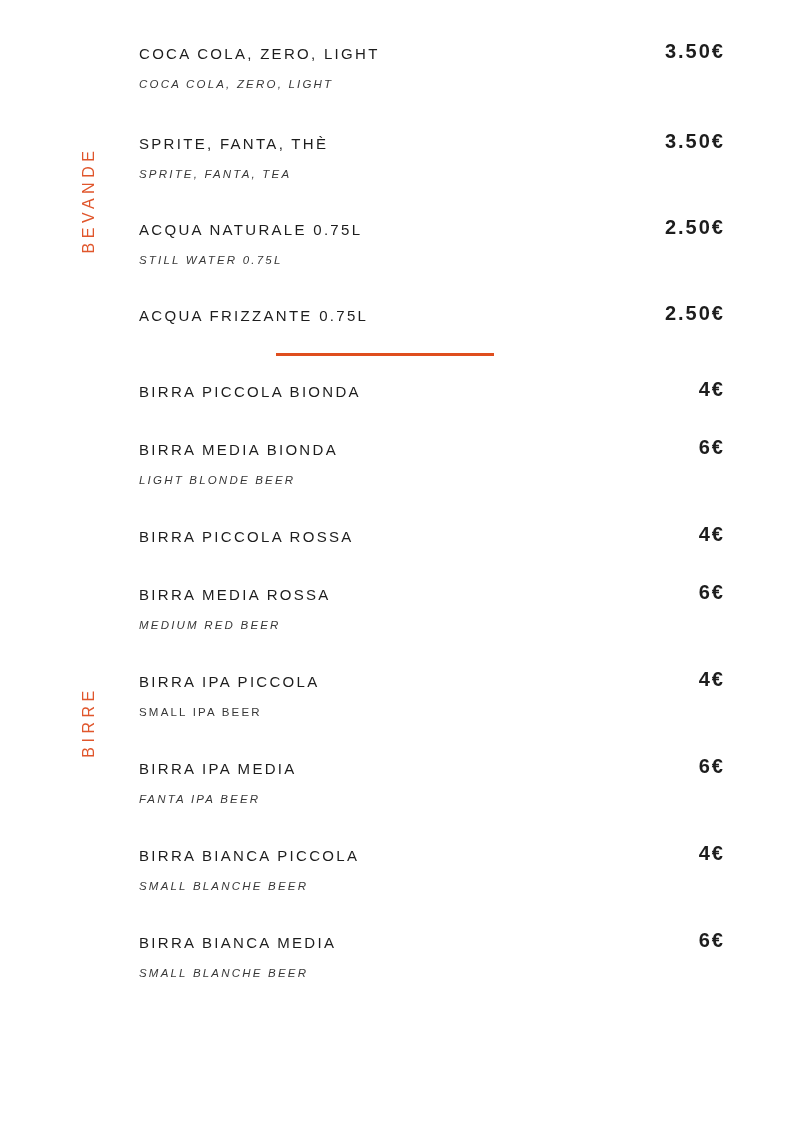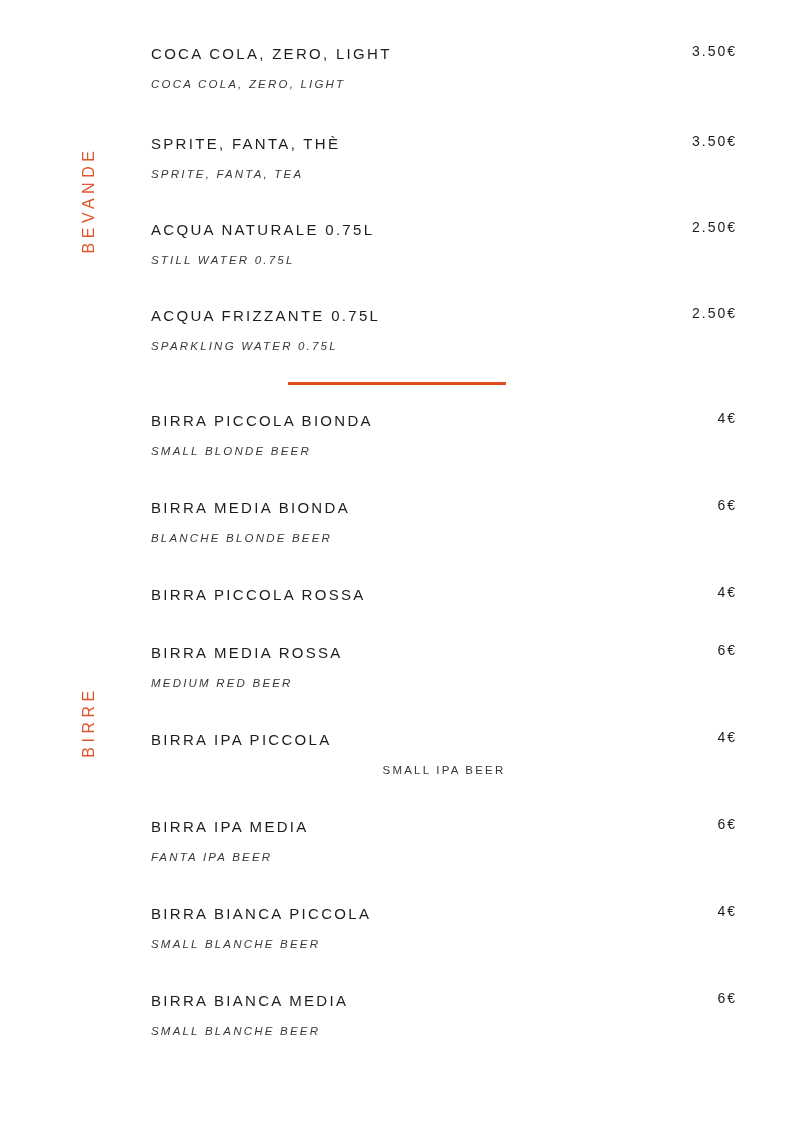--- a/index.html
+++ b/index.html
@@ -29,21 +29,21 @@
     color: var(--accent);
     font-size: 16px;
     letter-spacing: 4.5px;
     font-weight: 400;
   }
   .section-label.bevande { top: 200px; }
   .section-label.birre   { top: 722px; }
 
   .content {
     position: absolute;
-    left: 151px;
+    left: 139px;
     top: 46px;
     width: 586px;
   }
 
   .item { margin-bottom: 41px; }
   .bevande-items .item:first-child { margin-bottom: 45px; }
   .bevande-items .item:last-child  { margin-bottom: 0; }
   .birre-items .item { margin-bottom: 42px; }
   .birre-items .item:last-child { margin-bottom: 0; margin-top: 13px; }
 
@@ -53,38 +53,38 @@
     align-items: flex-start;
   }
   .item-name {
     font-size: 15px;
     line-height: 16px;
     letter-spacing: 2.3px;
     color: var(--title-color);
     font-weight: 300;
   }
   .item-price {
-    font-size: 14px;
+    font-size: 20px;
     line-height: 15px;
     letter-spacing: 2px;
     color: var(--title-color);
-    font-weight: 400;
+    font-weight: 700;
     margin-top: -2px;
     white-space: nowrap;
   }
   .item-sub {
     margin-top: 15px;
     font-size: 11.5px;
     line-height: 14px;
     letter-spacing: 2.2px;
     font-style: italic;
     color: var(--subtitle-color);
     font-weight: 300;
   }
-  .item-sub[data-italic="false"] { font-style: normal; text-align: center; }
+  .item-sub[data-italic="false"] { font-style: normal; }
 
   .divider {
     width: 218px;
     height: 0;
     border-top: 3px solid var(--divider-color);
     margin: 29px 0 28px 137px;
   }
 </style>
 </head>
 <body>
@@ -120,43 +120,41 @@
           <div class="item-price">2.50€</div>
         </div>
         <div class="item-sub" data-italic="true">STILL WATER 0.75L</div>
       </div>
 
       <div class="item">
         <div class="item-row">
           <div class="item-name">ACQUA FRIZZANTE 0.75L</div>
           <div class="item-price">2.50€</div>
         </div>
-        <div class="item-sub" data-italic="true">SPARKLING WATER 0.75L</div>
       </div>
 
     </div>
 
     <div class="divider"></div>
 
     <div class="birre-items">
 
       <div class="item">
         <div class="item-row">
           <div class="item-name">BIRRA PICCOLA BIONDA</div>
           <div class="item-price">4€</div>
         </div>
-        <div class="item-sub" data-italic="true">SMALL BLONDE BEER</div>
       </div>
 
       <div class="item">
         <div class="item-row">
           <div class="item-name">BIRRA MEDIA BIONDA</div>
           <div class="item-price">6€</div>
         </div>
-        <div class="item-sub" data-italic="true">BLANCHE BLONDE BEER</div>
+        <div class="item-sub" data-italic="true">LIGHT BLONDE BEER</div>
       </div>
 
       <div class="item">
         <div class="item-row">
           <div class="item-name">BIRRA PICCOLA ROSSA</div>
           <div class="item-price">4€</div>
         </div>
       </div>
 
       <div class="item">

